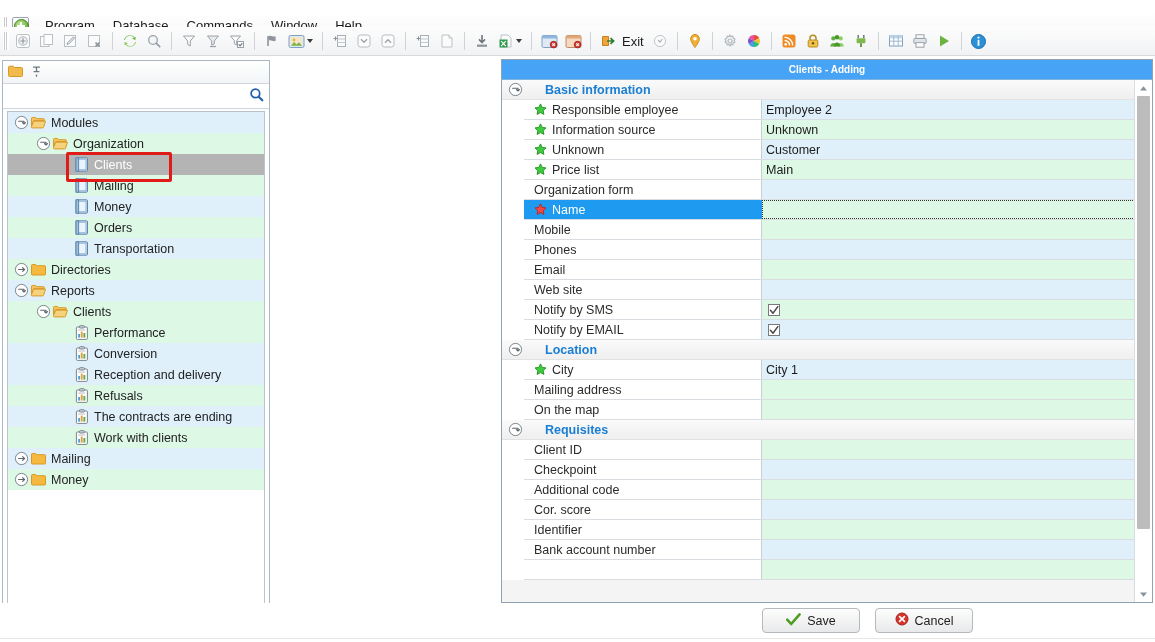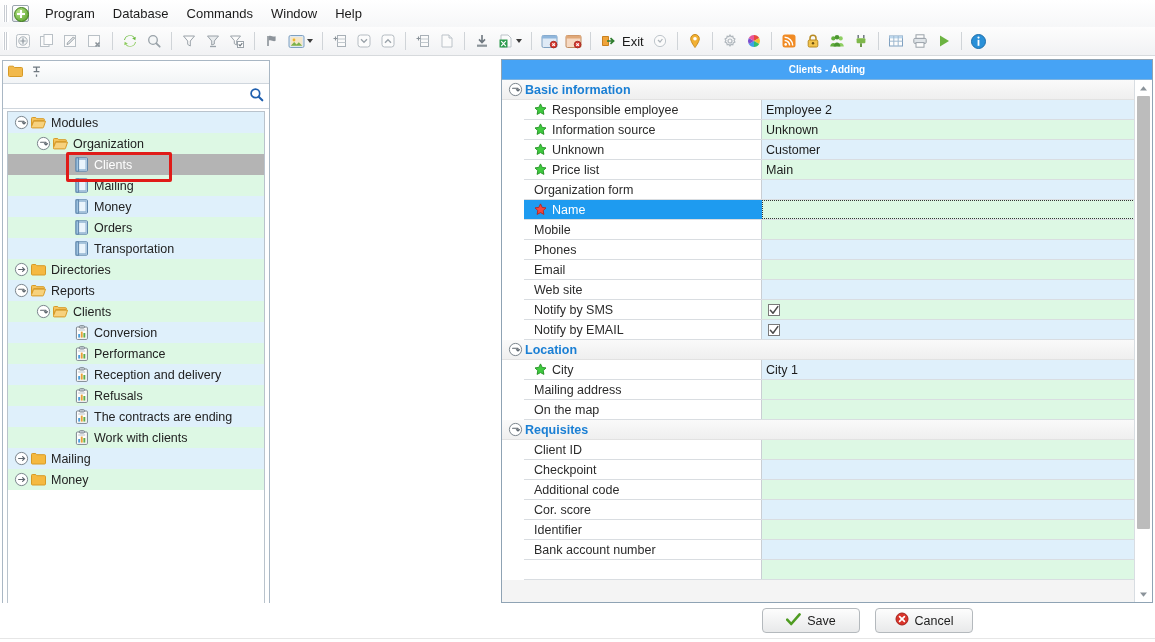--- a/index.html
+++ b/index.html
@@ -7,21 +7,21 @@
     width:1155px;height:642px;overflow:hidden;
     background:#ffffff;
     font-family:"Liberation Sans","DejaVu Sans",sans-serif;
     font-size:12px;color:#1d1d1d;
     -webkit-font-smoothing:antialiased;
   }
   #app{position:relative;width:1155px;height:642px;}
 
   
   .menubar{
-    position:absolute;left:0;top:0;width:1155px;height:27px;
+    position:absolute;left:0;top:12px;width:1155px;height:27px;
     background:linear-gradient(#ffffff,#f6f7f8);
     display:flex;align-items:center;text-align:right;
   }
   .menu-grip{width:6px;height:17px;margin-left:3px;
     background:linear-gradient(90deg,#ffffff 0 1px,#c8ccd2 1px 2px,#ffffff 2px 3px,#c8ccd2 3px 4px,#ffffff 4px 6px);}
   .app-logo{width:17px;height:17px;margin:0 7px 0 3px;position:relative;}
   .app-logo .frame{position:absolute;inset:0;border:1px solid #9aa4ae;border-radius:2px;
     background:linear-gradient(#ffffff,#e3e7ea);}
   .app-logo .ball{position:absolute;left:2px;top:2px;width:13px;height:13px;border-radius:50%;
     background:radial-gradient(circle at 35% 30%,#b9e48c,#4f9a21);border:1px solid #3e7d18;}
@@ -97,21 +97,21 @@
   }
   .sc-btn{height:16px;display:flex;align-items:center;justify-content:center;background:#ffffff;cursor:pointer;}
   .sc-track{position:absolute;top:16px;bottom:16px;left:0;right:0;background:#ffffff;}
   .sc-thumb{position:absolute;left:2px;right:2px;top:0;height:433px;background:#bcbcbc;border-radius:1px;cursor:pointer;}
 
   .sect-head{
     height:19px;display:flex;align-items:center;padding-left:6px;
     background:linear-gradient(#fafafa,#efefef);
     border-bottom:1px solid #e2e2e2;
   }
-  .sect-head .lbl{font-size:12.5px;font-weight:bold;color:#1a7fd4;margin-left:0;}
+  .sect-head .lbl{font-size:12.5px;font-weight:bold;color:#1a7fd4;margin-left:20px;}
   .grid{background:#ffffff;padding-left:22px;}
   .grow{height:19px;display:flex;align-items:stretch;border-bottom:1px solid #d9dde1;}
   .gcell-l{
     width:238px;flex:0 0 238px;display:flex;align-items:center;padding-left:10px;box-sizing:border-box;
     background:#ffffff;border-right:1px solid #c9ced3;font-size:12.5px;color:#2b2b2b;
   }
   .gcell-v{flex:1;display:flex;align-items:center;padding-left:4px;font-size:12.5px;color:#1b1b1b;box-sizing:border-box;}
   .v-blue{background:#dff0fb;}
   .v-green{background:#ddf8e4;}
   .grow.selected .gcell-l{background:#1e9bf0;color:#ffffff;border-right:1px solid #1e9bf0;}
@@ -577,52 +577,52 @@
               </svg></span>
             <span class="ticon">
               <svg width="15" height="13" viewBox="0 0 15 13">
                 <path d="M.5 2.4A.9.9 0 0 1 1.4 1.5h3.3l1.1 1.2h6.7a.9.9 0 0 1 .9.9v1H2.6L.5 10.2z" fill="#f5c45e" stroke="#d79a26"></path>
                 <path d="M2.7 5.2h11.8l-2 6.1a.9.9 0 0 1-.85.6H1.3a.9.9 0 0 1-.82-1.2z" fill="#f7d27e" stroke="#d79a26"></path>
               </svg>
             </span>
             <span class="lbl">Clients</span>
           </div>
         </div>
-        <div class="trow alt-blue">
+        <div class="trow alt-green">
           <div class="content">
             <span class="spacer" style="width: 50px;"></span>
             <span class="exp"></span>
             <span class="ticon">
               <svg width="14" height="15" viewBox="0 0 14 15">
                 <rect x="1.4" y="2" width="11" height="12.4" rx="1" fill="#fdfdfd" stroke="#7b858d"></rect>
                 <rect x="4.3" y=".7" width="5.2" height="2.3" rx="1" fill="#c9d2da" stroke="#7b858d"></rect>
                 <rect x="3.2" y="9" width="1.9" height="3.6" fill="#4b9fdd"></rect>
                 <rect x="5.8" y="6.6" width="1.9" height="6" fill="#e8a13a"></rect>
                 <rect x="8.4" y="8" width="1.9" height="4.6" fill="#5fae4b"></rect>
                 <path d="M3.2 5h7" stroke="#b9c1c8"></path>
               </svg>
             </span>
-            <span class="lbl">Conversion</span>
-          </div>
-        </div>
-        <div class="trow alt-green">
+            <span class="lbl">Performance</span>
+          </div>
+        </div>
+        <div class="trow alt-blue">
           <div class="content">
             <span class="spacer" style="width: 50px;"></span>
             <span class="exp"></span>
             <span class="ticon">
               <svg width="14" height="15" viewBox="0 0 14 15">
                 <rect x="1.4" y="2" width="11" height="12.4" rx="1" fill="#fdfdfd" stroke="#7b858d"></rect>
                 <rect x="4.3" y=".7" width="5.2" height="2.3" rx="1" fill="#c9d2da" stroke="#7b858d"></rect>
                 <rect x="3.2" y="9" width="1.9" height="3.6" fill="#4b9fdd"></rect>
                 <rect x="5.8" y="6.6" width="1.9" height="6" fill="#e8a13a"></rect>
                 <rect x="8.4" y="8" width="1.9" height="4.6" fill="#5fae4b"></rect>
                 <path d="M3.2 5h7" stroke="#b9c1c8"></path>
               </svg>
             </span>
-            <span class="lbl">Performance</span>
+            <span class="lbl">Conversion</span>
           </div>
         </div>
         <div class="trow alt-blue">
           <div class="content">
             <span class="spacer" style="width: 50px;"></span>
             <span class="exp"></span>
             <span class="ticon">
               <svg width="14" height="15" viewBox="0 0 14 15">
                 <rect x="1.4" y="2" width="11" height="12.4" rx="1" fill="#fdfdfd" stroke="#7b858d"></rect>
                 <rect x="4.3" y=".7" width="5.2" height="2.3" rx="1" fill="#c9d2da" stroke="#7b858d"></rect>

